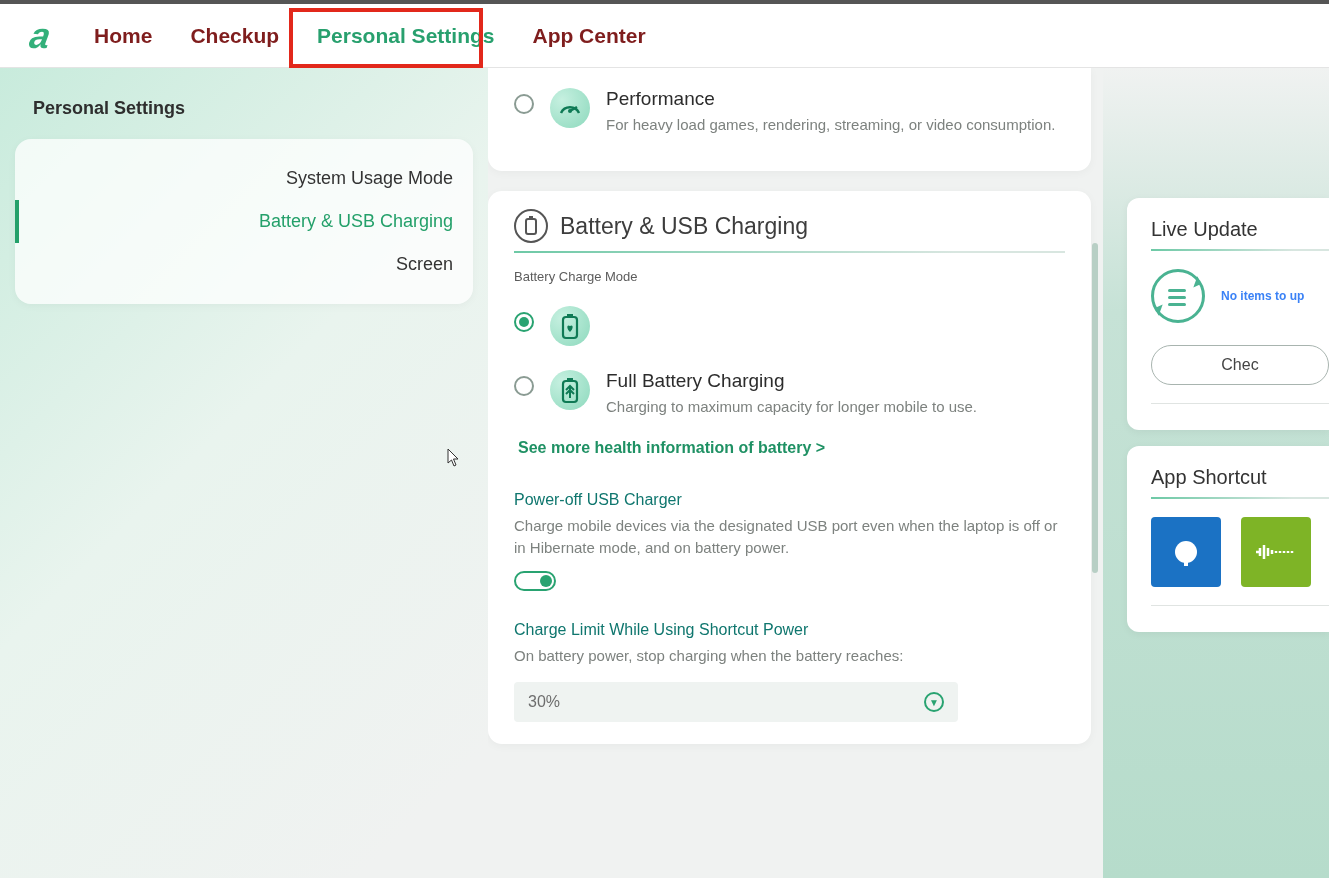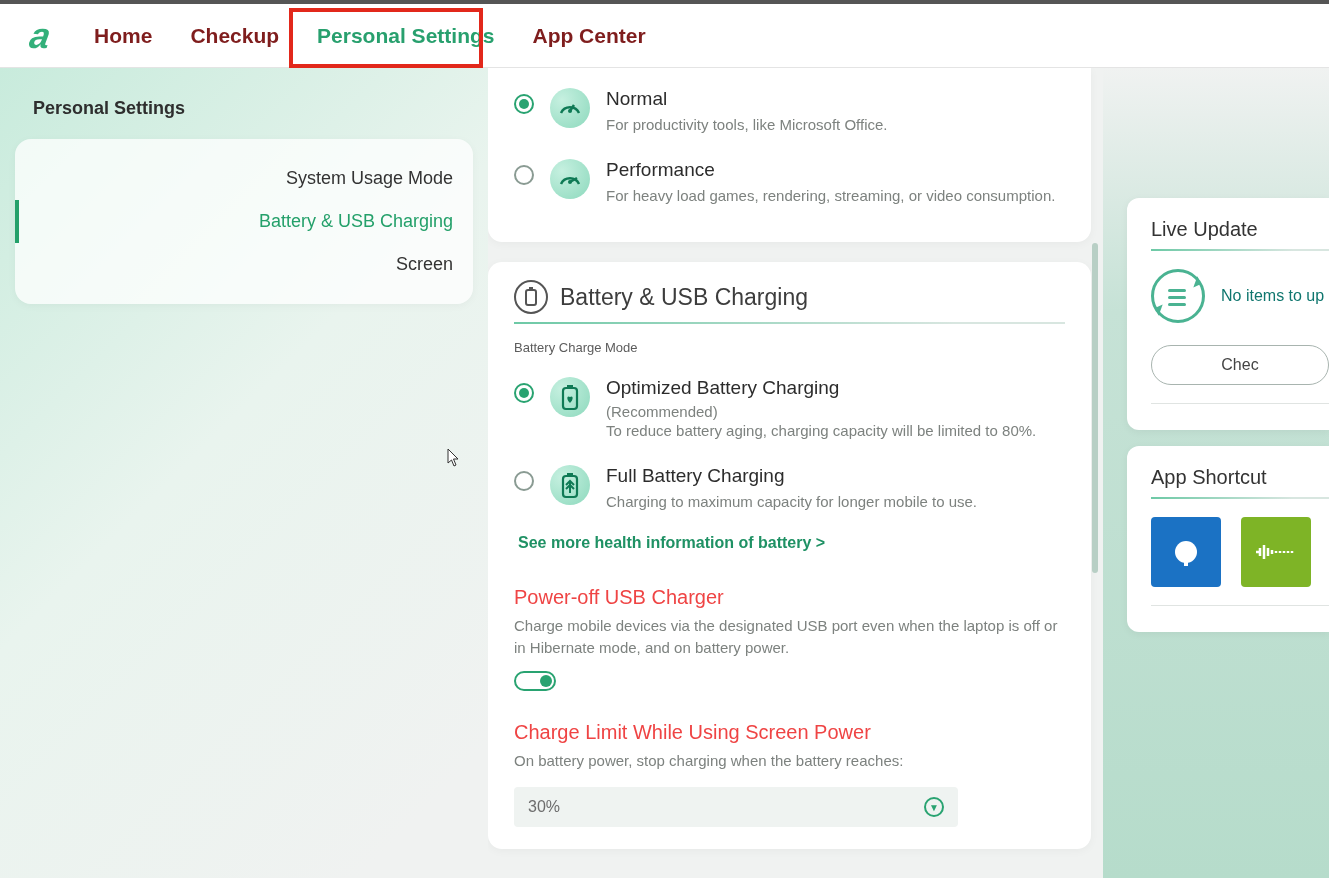--- a/index.html
+++ b/index.html
@@ -162,21 +162,21 @@
 .subhead { font-size: 13px; color: #5c5c5c; margin-bottom: 12px; }
 .link-more {
   color: #1f9164;
   font-size: 16px;
   font-weight: 600;
   cursor: pointer;
   padding: 8px 0 4px 4px;
   display: inline-block;
   text-align: right;
 }
-.sub-title { font-size: 20px; color: #ef4444; margin-top: 30px; margin-bottom: 6px; }
+.sub-title { font-size: 16px; color: #0f766e; margin-top: 30px; margin-bottom: 6px; }
 .sub-desc { font-size: 15px; color: #7d827f; line-height: 1.45; margin-bottom: 12px; }
 .toggle {
   width: 42px; height: 20px;
   border: 2px solid #29a371;
   border-radius: 12px;
   position: relative;
   cursor: pointer;
 }
 .toggle.on::after {
   content:''; position:absolute;
@@ -227,21 +227,21 @@
   position: relative;
 }
 .lu-icon::before, .lu-icon::after {
   content:''; position:absolute;
   border: 6px solid transparent;
 }
 .lu-icon::before { border-left-color:#4ab392; right:-5px; top:6px; transform: rotate(20deg); }
 .lu-icon::after  { border-right-color:#4ab392; left:-5px; bottom:6px; transform: rotate(20deg); }
 .lu-lines { position:absolute; left:14px; top:17px; }
 .lu-lines span { display:block; width:18px; height:3px; background:#4ab392; margin-bottom:4px; border-radius:2px; }
-.lu-text { font-size: 16px; color: #0f766e; }
+.lu-text { font-size: 12px; color: #3b82f6; font-weight: bold; }
 .check-btn {
   border: 1.5px solid #a8b4af;
   border-radius: 22px;
   padding: 10px 24px;
   text-align: center;
   font-size: 16px;
   color: #444;
   cursor: pointer;
   margin-right: 0;
 }
@@ -282,34 +282,20 @@
     <svg class="cursor" viewBox="0 0 14 20">
       <path d="M1 1 L1 15 L4.5 12 L7 18 L9 17 L6.5 11 L11 11 Z" fill="#fff" stroke="#333" stroke-width="1"></path>
     </svg>
   </div>
 
   <div class="main">
     <div class="scroll-ind"></div>
 
     <div class="card top">
       <div class="opt">
-        <div class="radio sel"></div>
-        <div class="opt-icon">
-          <svg width="26" height="26" viewBox="0 0 26 26">
-              <path d="M4 18 A10 10 0 0 1 22 18" fill="none" stroke="#0f7a55" stroke-width="2.5"></path>
-              <circle cx="13" cy="16" r="2" fill="#0f7a55"></circle>
-              <line x1="13" y1="16" x2="17" y2="10" stroke="#0f7a55" stroke-width="2.5"></line>
-            </svg>
-        </div>
-        <div class="opt-body">
-          <div class="opt-title">Normal</div>
-          <div class="opt-desc">For productivity tools, like Microsoft Office.</div>
-        </div>
-      </div>
-      <div class="opt">
         <div class="radio"></div>
         <div class="opt-icon">
           <svg width="26" height="26" viewBox="0 0 26 26">
               <path d="M4 18 A10 10 0 0 1 22 18" fill="none" stroke="#0f7a55" stroke-width="2.5"></path>
               <circle cx="13" cy="16" r="2" fill="#0f7a55"></circle>
               <line x1="13" y1="16" x2="20" y2="12" stroke="#0f7a55" stroke-width="2.5"></line>
             </svg>
         </div>
         <div class="opt-body">
           <div class="opt-title">Performance</div>
@@ -334,25 +320,20 @@
 
       <div class="opt">
         <div class="radio sel"></div>
         <div class="opt-icon">
           <svg width="22" height="28" viewBox="0 0 22 28">
               <rect x="4" y="5" width="14" height="21" rx="3" fill="none" stroke="#0f7a55" stroke-width="2.2"></rect>
               <rect x="8" y="2" width="6" height="3" fill="#0f7a55"></rect>
               <path d="M11 20 C7 16 8 12 11 14 C14 12 15 16 11 20 Z" fill="#0f7a55"></path>
             </svg>
         </div>
-        <div class="opt-body">
-          <div class="opt-title">Optimized Battery Charging</div>
-          <div class="opt-rec">(Recommended)</div>
-          <div class="opt-desc">To reduce battery aging, charging capacity will be limited to 80%.</div>
-        </div>
       </div>
 
       <div class="opt">
         <div class="radio"></div>
         <div class="opt-icon">
           <svg width="22" height="28" viewBox="0 0 22 28">
               <rect x="4" y="5" width="14" height="21" rx="3" fill="none" stroke="#0f7a55" stroke-width="2.2"></rect>
               <rect x="8" y="2" width="6" height="3" fill="#0f7a55"></rect>
               <path d="M11 22 L11 10 M7 14 L11 10 L15 14 M7 18 L11 14 L15 18" fill="none" stroke="#0f7a55" stroke-width="2"></path>
             </svg>
@@ -362,21 +343,21 @@
           <div class="opt-desc">Charging to maximum capacity for longer mobile to use.</div>
         </div>
       </div>
 
       <a class="link-more">See more health information of battery &gt;</a>
 
       <div class="sub-title">Power-off USB Charger</div>
       <div class="sub-desc">Charge mobile devices via the designated USB port even when the laptop is off or in Hibernate mode, and on battery power.</div>
       <div class="toggle on"></div>
 
-      <div class="sub-title">Charge Limit While Using Screen Power</div>
+      <div class="sub-title">Charge Limit While Using Shortcut Power</div>
       <div class="sub-desc">On battery power, stop charging when the battery reaches:</div>
       <div class="dropdown">
         <span>30%</span>
         <span class="dd-arrow">▼</span>
       </div>
     </div>
   </div>
 
   <div class="right-col">
     <div class="right-card">

